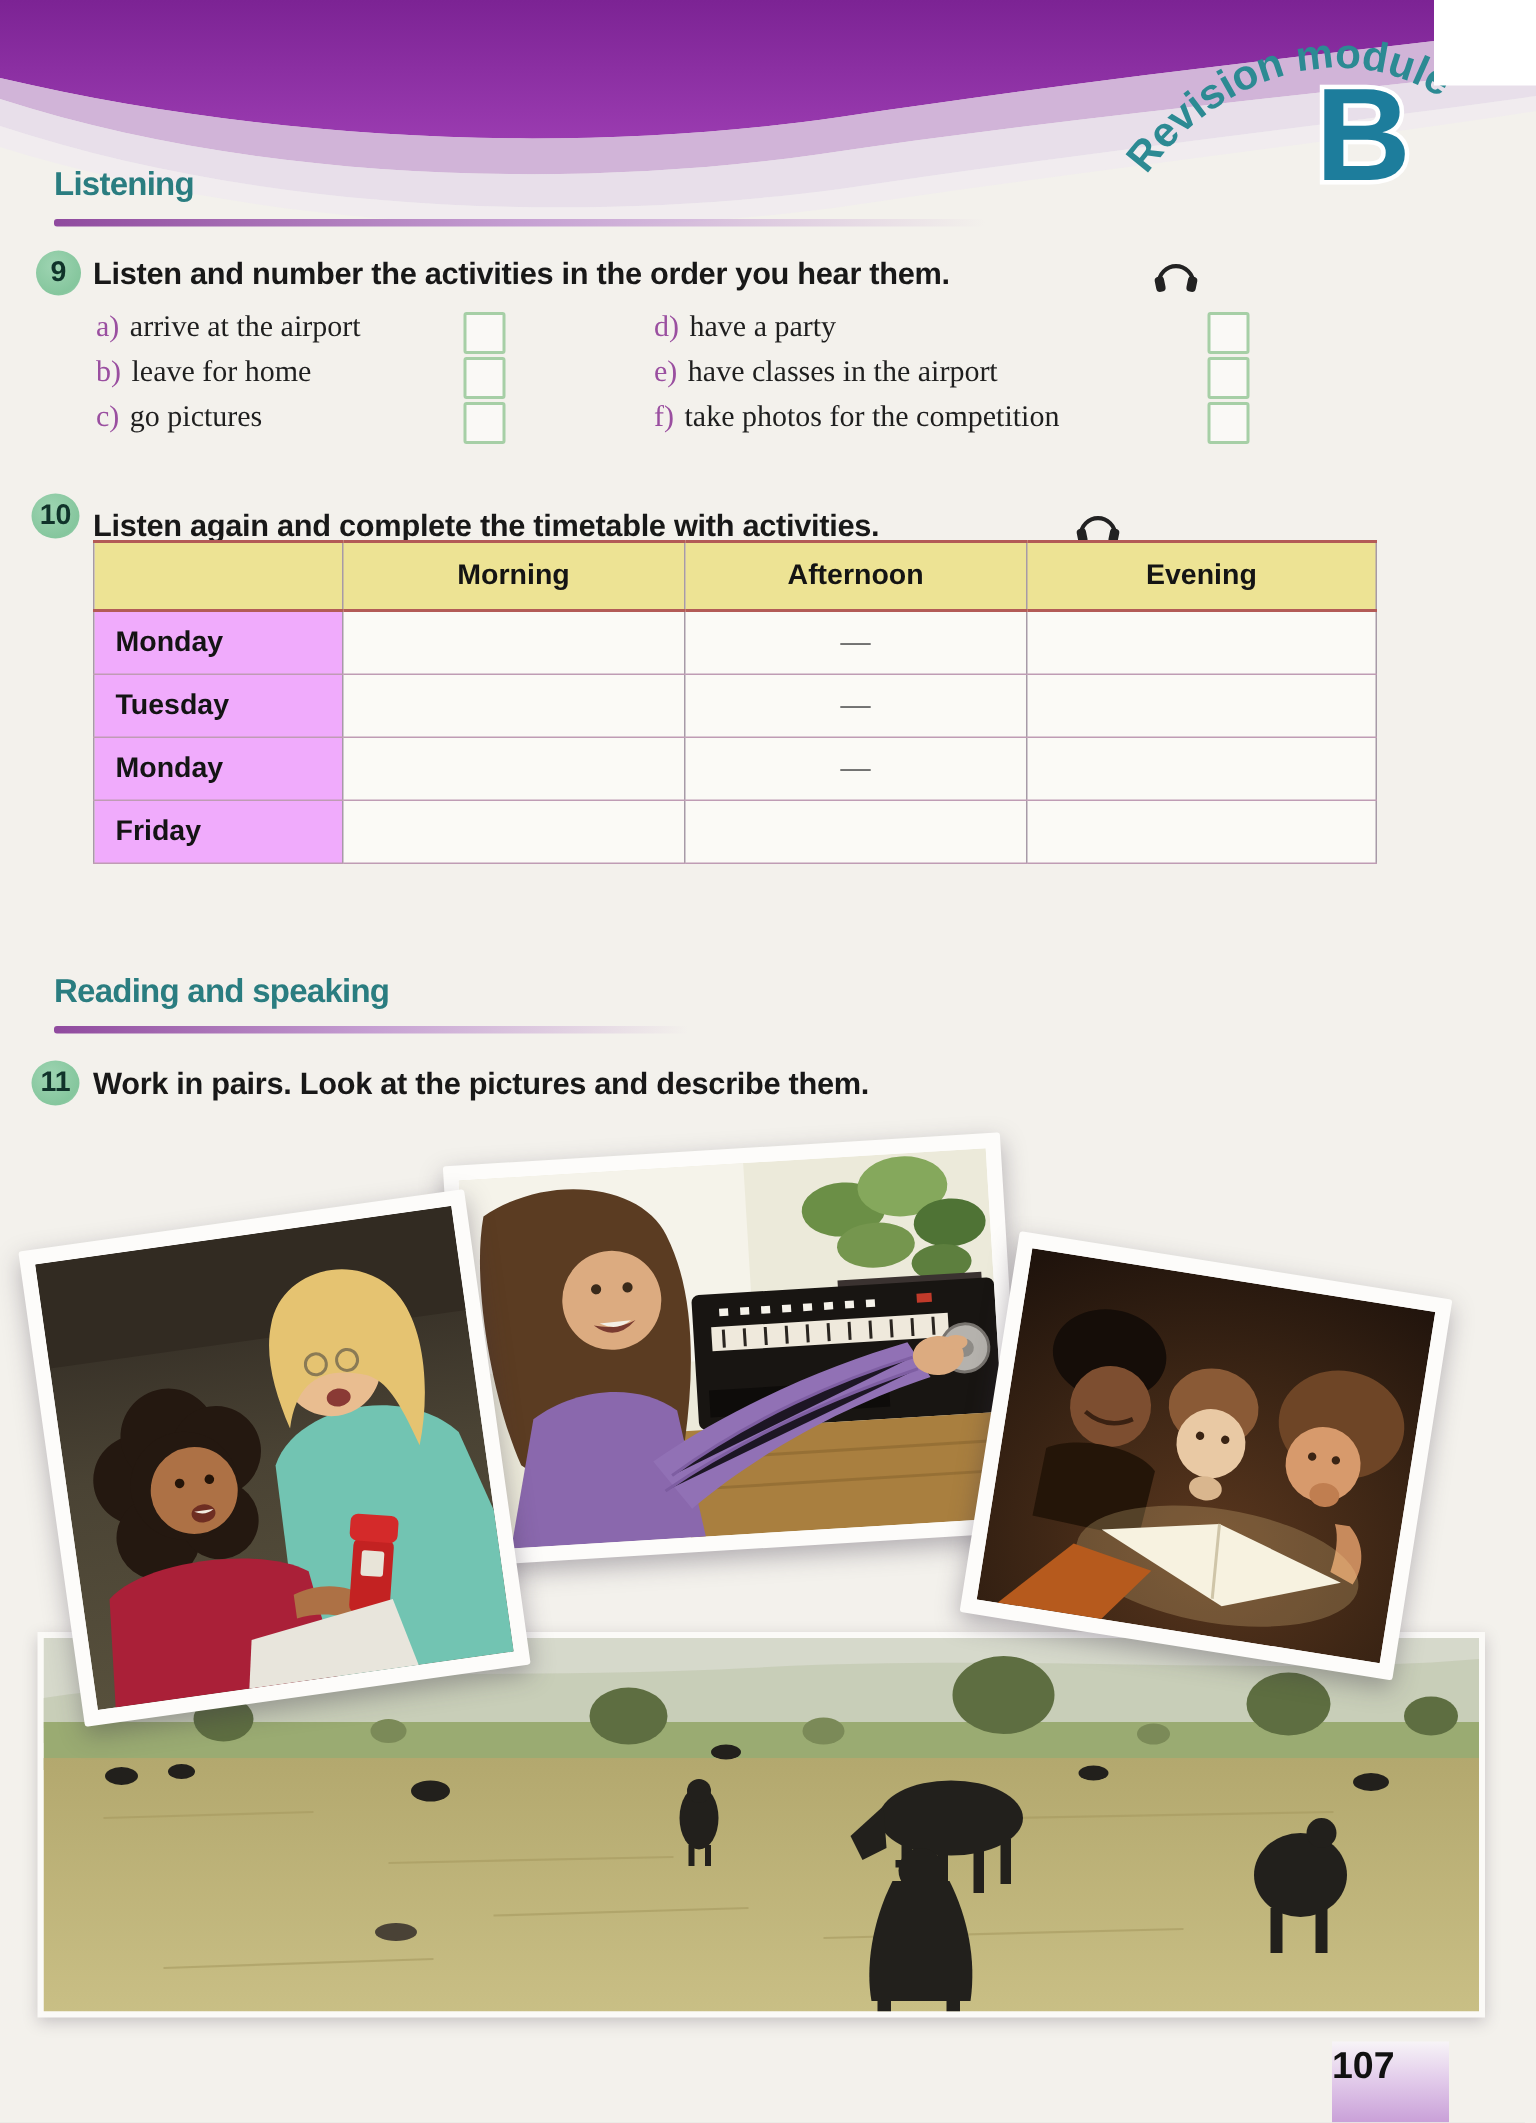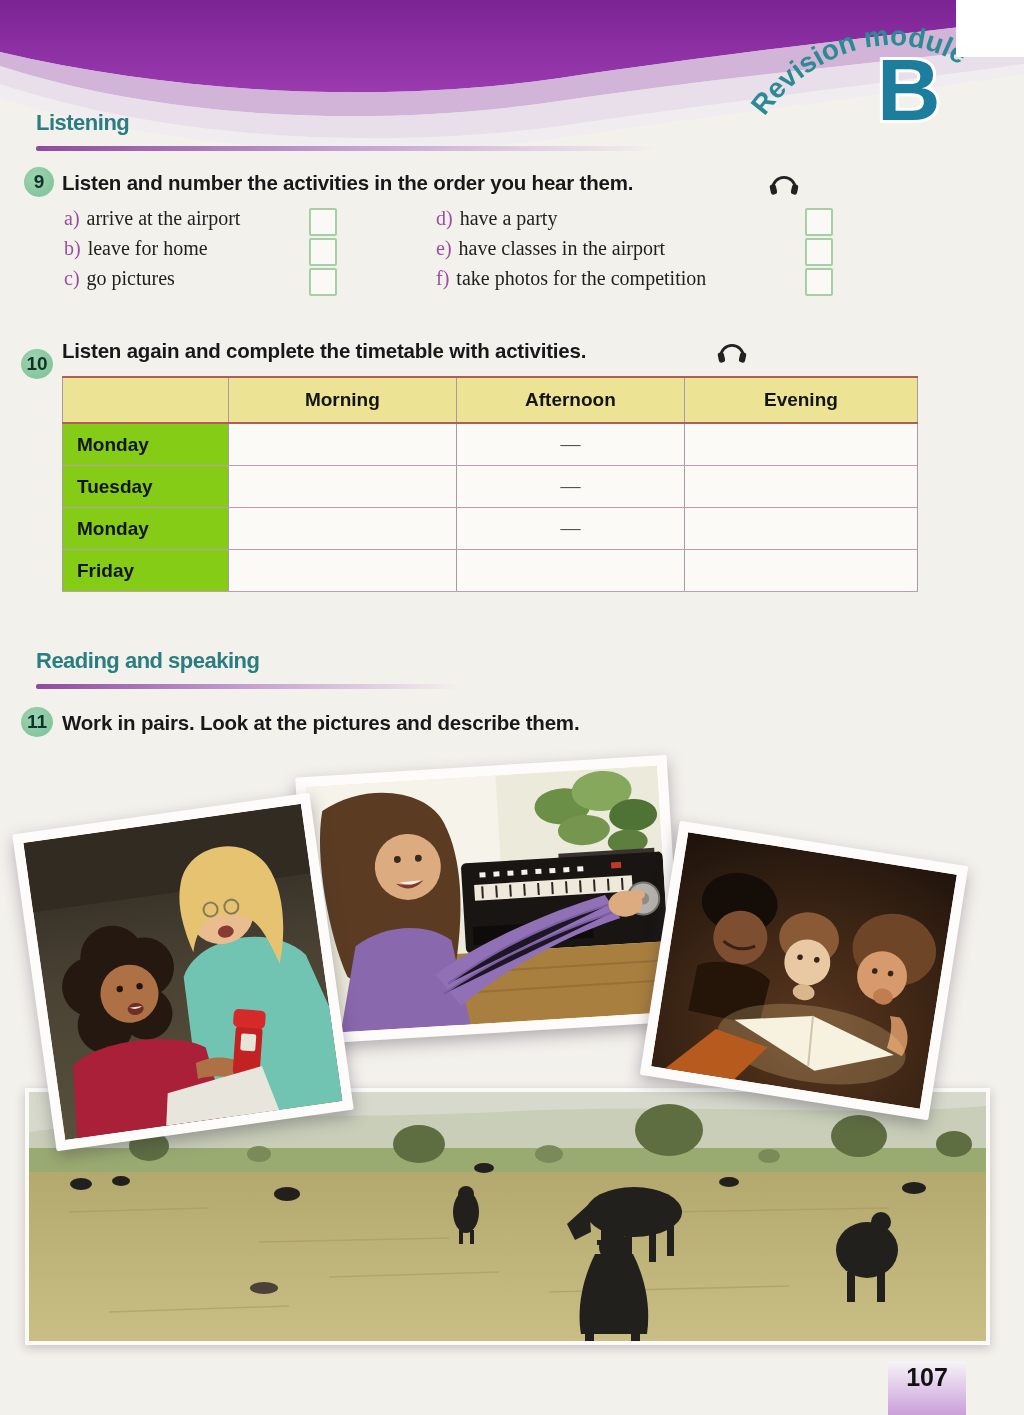--- a/index.html
+++ b/index.html
@@ -16,38 +16,38 @@
         color:#10332a;font-weight:bold;font-size:19px;display:flex;align-items:center;justify-content:center;}
   .instr{position:absolute;font-size:20.5px;font-weight:bold;color:#181818;letter-spacing:-0.2px;}
 
   .item{position:absolute;font-family:"Liberation Serif",serif;font-size:20px;color:#1f1f1f;white-space:nowrap;}
   .item .letter{color:#9a4fa0;margin-right:7px;}
   .checkbox{position:absolute;width:24px;height:24px;border:2px solid #a6cfa6;border-radius:2px;
         background:rgba(255,255,255,0.55);}
 
   .hp{position:absolute;width:32px;height:30px;}
 
-  table.tt{position:absolute;left:62px;top:376px;width:856px;border-collapse:collapse;
+  table.tt{position:absolute;left:62px;top:360px;width:856px;border-collapse:collapse;
         border:1.5px solid #a093a4;background:#fbfaf6;}
   table.tt th,table.tt td{border-left:1px solid #a79aa7;border-right:1px solid #a79aa7;
         font-size:19px;color:#141414;}
   table.tt thead th{height:42px;background:#ede394;font-weight:bold;text-align:center;
         border-top:2px solid #b35b57;border-bottom:2px solid #b35b57;}
   table.tt tbody td{height:39px;border-bottom:1px solid #bf9cb4;}
-  table.tt td.day{background:#84cc16;font-weight:bold;padding-left:14px;width:152px;}
+  table.tt td.day{background:#f0abfc;font-weight:bold;padding-left:14px;width:152px;}
   table.tt td.slot{text-align:center;color:#4a4a4a;font-family:"Liberation Serif",serif;font-size:20px;}
 
   .photo{position:absolute;background:#fdfcfa;box-shadow:0 6px 16px rgba(55,45,65,0.35);
         padding:10px;border-radius:2px;}
   .photo svg{display:block;}
   .fieldphoto{position:absolute;background:#fbfaf7;box-shadow:0 3px 10px rgba(55,45,65,0.25);
         padding:4px;}
   .footer-page{position:absolute;left:888px;top:1361px;width:78px;height:54px;
         background:linear-gradient(to bottom,#f7f4f7 0%,#e3cdeb 45%,#c9a0d8 100%);
-        display:flex;align-items:flex-start;justify-content:center;}
+        display:flex;align-items:flex-start;}
   .footer-page span{font-size:25px;font-weight:bold;color:#111;margin-top:2px;}
 </style>
 </head>
 <body>
 
 <div class="page">
 
   <svg class="banner" viewBox="0 0 1024 210">
     <defs>
       <linearGradient id="purpg" x1="0" y1="0" x2="0" y2="1">
@@ -97,21 +97,21 @@
     <span class="letter">f)</span><span>take photos for the competition</span>
   </div>
 
   <div class="checkbox" style="left:309px;top:208px;"></div>
   <div class="checkbox" style="left:309px;top:238px;"></div>
   <div class="checkbox" style="left:309px;top:268px;"></div>
   <div class="checkbox" style="left:805px;top:208px;"></div>
   <div class="checkbox" style="left:805px;top:238px;"></div>
   <div class="checkbox" style="left:805px;top:268px;"></div>
 
-  <div class="badge" style="left:21px;top:349px;width:32px;text-align:right;">10</div>
+  <div class="badge" style="left:21px;top:329px;width:32px;text-align:right;">10</div>
   <div class="instr" style="left:62px;top:339px;">Listen again and complete the timetable with activities.</div>
   <svg class="hp" style="left:716px;top:335px;" viewBox="0 0 28 24">
     <path d="M4 18 a10 10 0 0 1 20 0" fill="none" stroke="#222" stroke-width="2.4"></path>
     <rect x="2" y="14" width="5.5" height="9" rx="2.4" fill="#222" transform="rotate(-12 4.7 18.5)"></rect>
     <rect x="20.5" y="14" width="5.5" height="9" rx="2.4" fill="#222" transform="rotate(12 23.3 18.5)"></rect>
   </svg>
 
   <table class="tt">
     <colgroup>
         <col style="width:153px">

